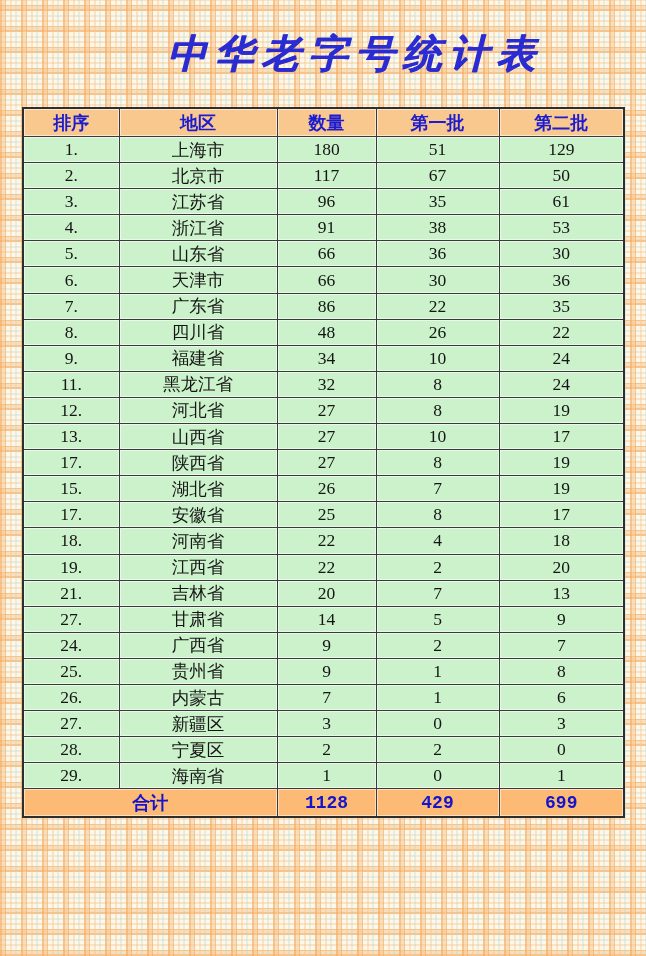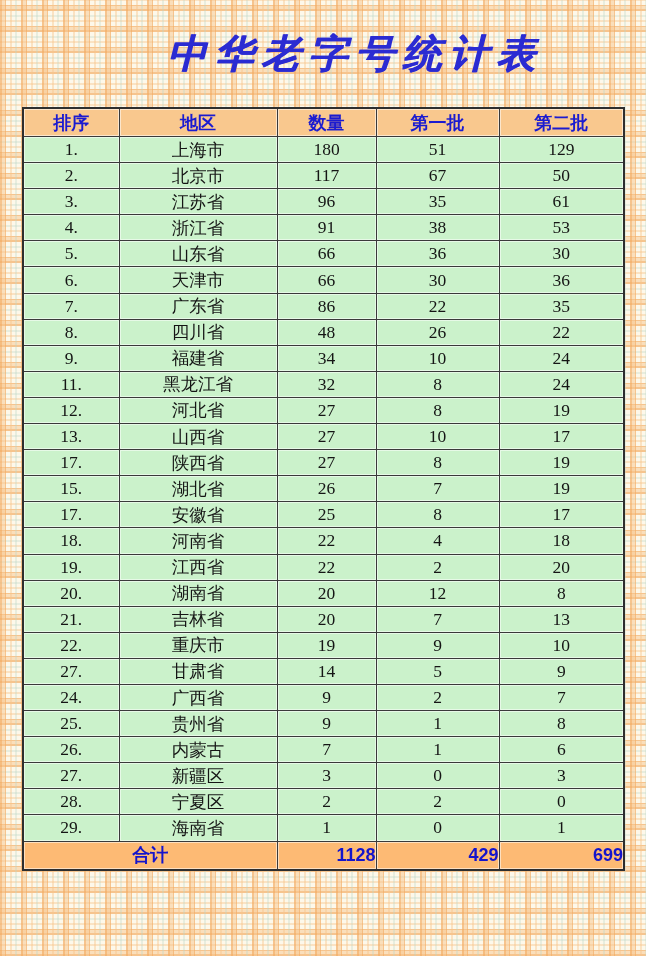--- a/index.html
+++ b/index.html
@@ -92,22 +92,21 @@
     background: #fdba74;
     color: #1414cc;
     font-weight: bold;
     font-size: 18px;
     height: 27px;
   }
   table.stats tfoot td.footer-label {
     font-family: "Liberation Sans", sans-serif;
   }
   table.stats tfoot td.footer-num {
-    font-family: Liberation Sans, sans-serif;
-    text-align: right;
+    font-family: Liberation Mono, monospace;
   }
 </style>
 </head>
 <body>
 
 <div class="page-title">中华老字号统计表</div>
 
 <table class="stats">
   <colgroup>
     <col style="width:96px">
@@ -239,39 +238,25 @@
         <td>18</td>
       </tr>
       <tr>
         <td>19.</td>
         <td>江西省</td>
         <td>22</td>
         <td>2</td>
         <td>20</td>
       </tr>
       <tr>
-        <td>20.</td>
-        <td>湖南省</td>
-        <td>20</td>
-        <td>12</td>
-        <td>8</td>
-      </tr>
-      <tr>
         <td>21.</td>
         <td>吉林省</td>
         <td>20</td>
         <td>7</td>
         <td>13</td>
-      </tr>
-      <tr>
-        <td>22.</td>
-        <td>重庆市</td>
-        <td>19</td>
-        <td>9</td>
-        <td>10</td>
       </tr>
       <tr>
         <td>27.</td>
         <td>甘肃省</td>
         <td>14</td>
         <td>5</td>
         <td>9</td>
       </tr>
       <tr>
         <td>24.</td>

